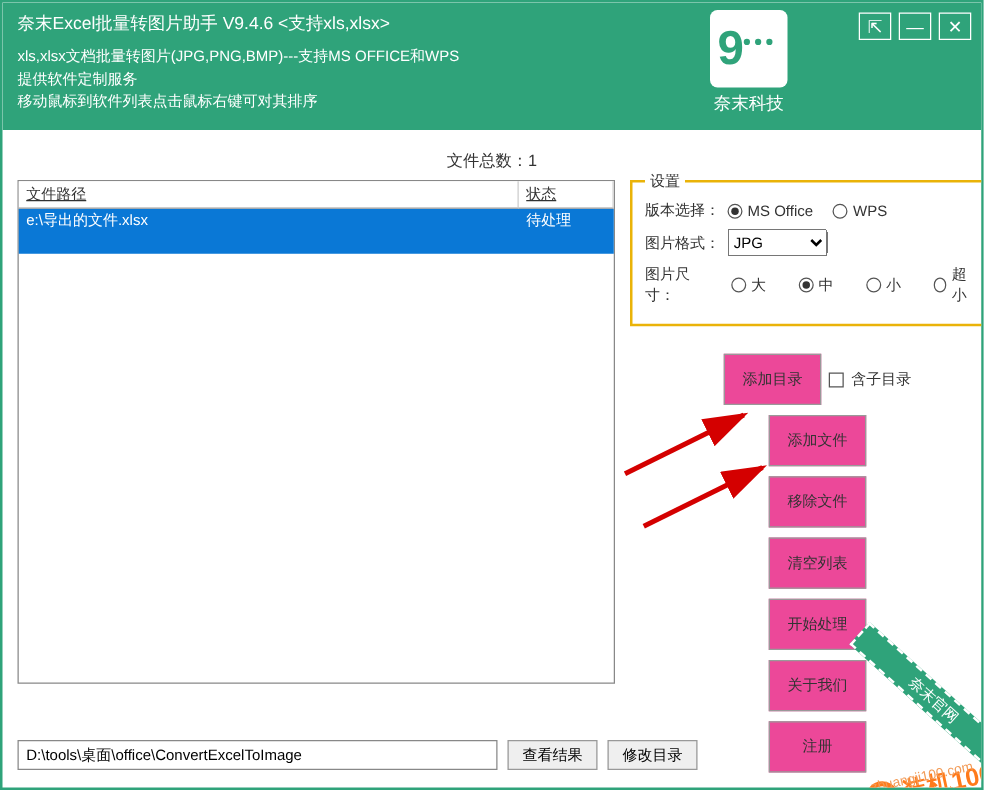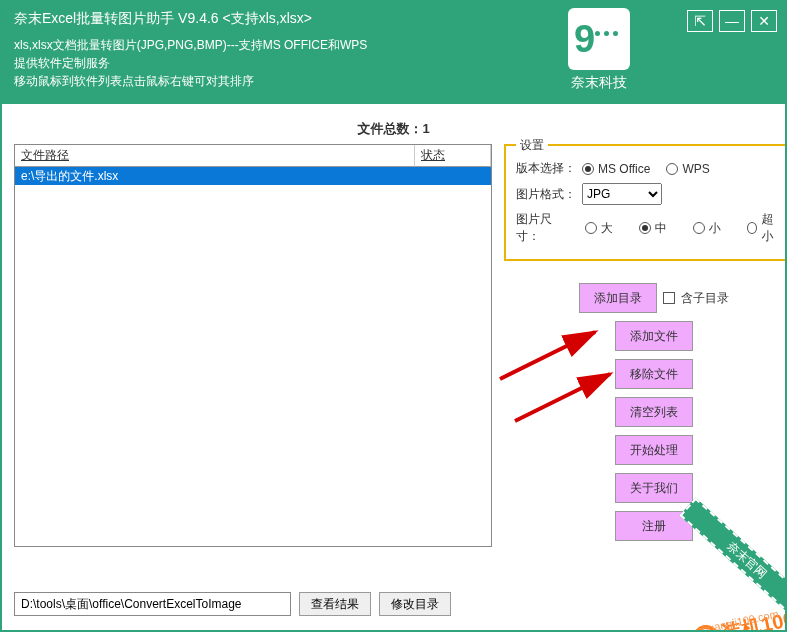--- a/index.html
+++ b/index.html
@@ -28,50 +28,50 @@
   width:62px; height:62px; background:#fff; border-radius:6px;
   display:flex; align-items:center; justify-content:center;
   font-size:38px; font-weight:bold; color:#2fa37a;
 }
 .logo .dots { height:6px; display:flex; gap:4px; justify-content:flex-end; margin-top:-10px; padding-right:6px;}
 .logo .dot { width:5px; height:5px; background:#2fa37a; border-radius:50%; }
 .logo .txt { font-size:14px; color:#fff; margin-top:4px; }
 .winbtns { position:absolute; right:8px; top:8px; display:flex; gap:6px; }
 .winbtn { width:26px; height:22px; border:1px solid #fff; color:#fff; display:flex; align-items:center; justify-content:center; font-size:14px; cursor:pointer; }
 .body { padding:10px 12px; height:calc(100% - 102px); position:relative; color:#333; }
-.filecount { text-align:center; font-size:13px; margin:6px 0 6px 0;font-weight:bold; }
+.filecount { text-align:center; font-size:13px; margin:6px 0 6px 0; }
 .main { display:flex; gap:12px; }
 .left { flex:0 0 478px; }
 .right { flex:1; }
 .table {
   border:1px solid #888; height:403px; background:#fff; font-size:12px;
 }
 .thead { display:flex; background:#fff; height:22px;text-decoration:underline; }
 .thead .th { border-right:1px solid #ccc; border-bottom:1px solid #999; padding:2px 6px; font-size:12px; }
 .th.path { flex:0 0 400px; }
 .th.stat { flex:1; }
-.row { display:flex; background:#0a78d6; color:#fff; height:18px;flex-direction:column; }
+.row { display:flex; background:#0a78d6; color:#fff; height:36px; }
 .row .td { padding:1px 6px; font-size:12px; }
 .td.path { flex:0 0 400px; }
 .td.stat { flex:1; }
 .settings { border:2px solid #eab308; padding:8px 10px; font-size:12px; position:relative; }
 .settings .legend { position:absolute; top:-9px; left:10px; background:#fff; padding:0 4px; font-size:12px; }
 .srow { display:flex; align-items:center; margin:6px 0; gap:6px; }
 .srow .lbl { width:60px; }
 .radio { display:inline-flex; align-items:center; gap:4px; margin-right:10px; cursor:pointer; }
 .radio .rb { width:12px; height:12px; border:1px solid #555; border-radius:50%; display:inline-flex; align-items:center; justify-content:center; }
 .radio .rb .inner { width:6px; height:6px; background:#333; border-radius:50%; display:none; }
 .radio.sel .rb .inner { display:block; }
 select { font-size:12px; height:22px; width:80px; }
 .btncol { margin-top:22px; display:flex; flex-direction:column; align-items:center; gap:8px; position:relative; }
-.btn { width:78px; height:30px; border:1px solid #999; background:#f0abfc; font-size:12px; display:flex; align-items:center; justify-content:center; cursor:pointer;font-family:Liberation Serif, serif; }
+.btn { width:78px; height:41px; border:1px solid #999; background:#ec4899; font-size:12px; display:flex; align-items:center; justify-content:center; cursor:pointer;font-family:Liberation Serif, serif; }
 .row2 { display:flex; align-items:center; gap:6px; }
 .chk { width:12px; height:12px; border:1px solid #555; display:inline-block; }
 .bottom { position:absolute; left:12px; bottom:14px; display:flex; gap:8px; align-items:center; }
-.pathinput { width:277px; height:24px; border:1px solid #888; padding:2px 6px; font-size:12px; }
+.pathinput { width:384px; height:24px; border:1px solid #888; padding:2px 6px; font-size:12px; }
 .btn2 { width:72px; height:24px; border:1px solid #999; background:#efefef; font-size:12px; cursor:pointer; }
 
 
 .wm {
   position:absolute; right:-30px; bottom:-14px;
   transform:rotate(-12deg);
   font-size:20px; font-weight:bold; color:#ff7a1a;
   text-shadow:0 0 2px #fff;
   pointer-events:none;
   display:flex; align-items:center; gap:4px;

